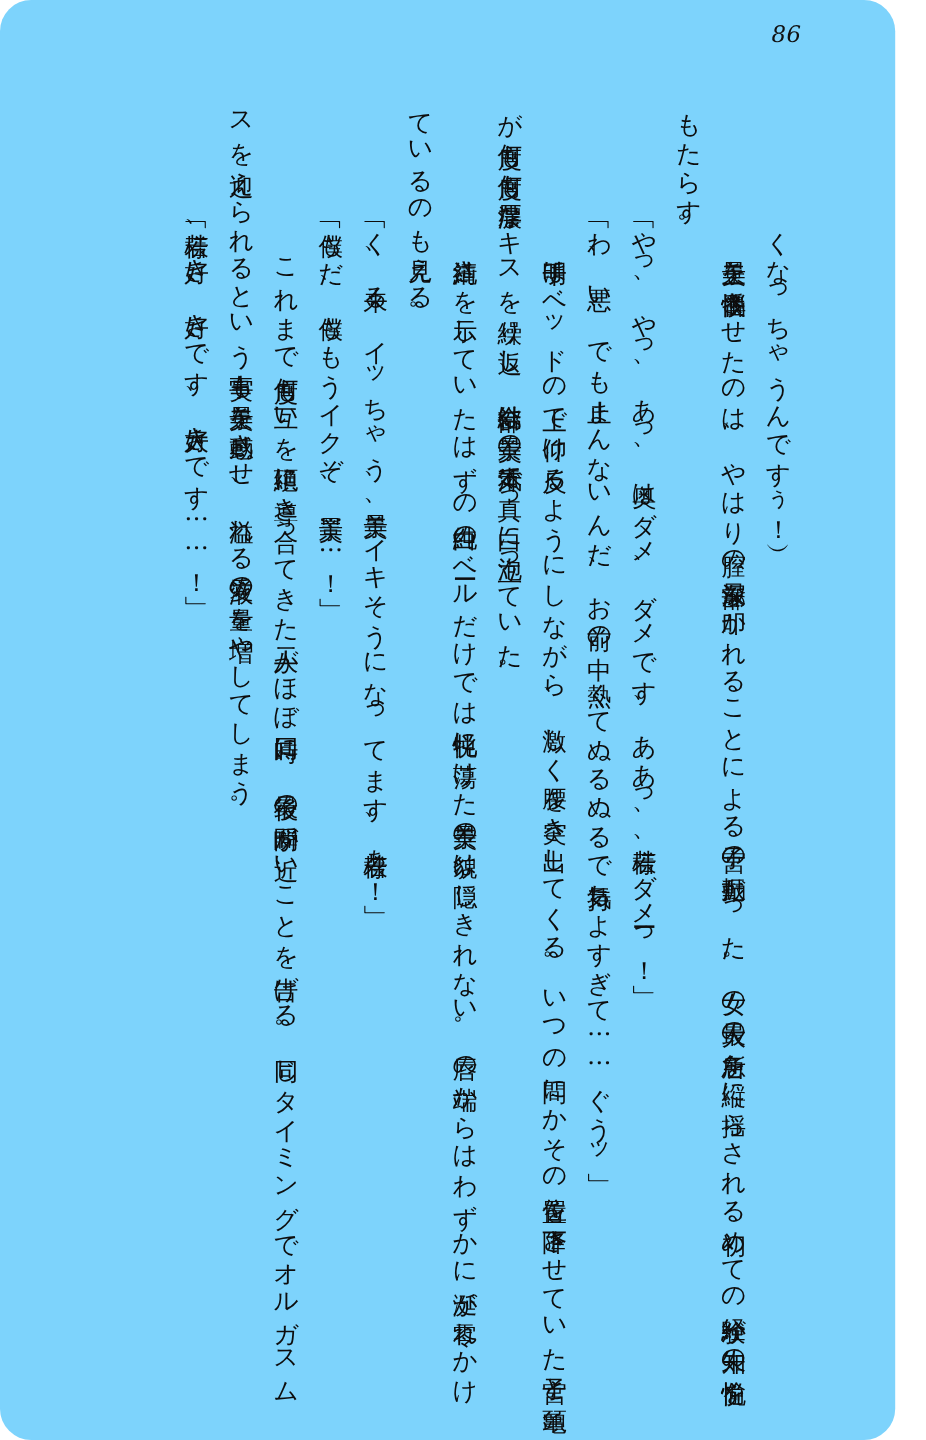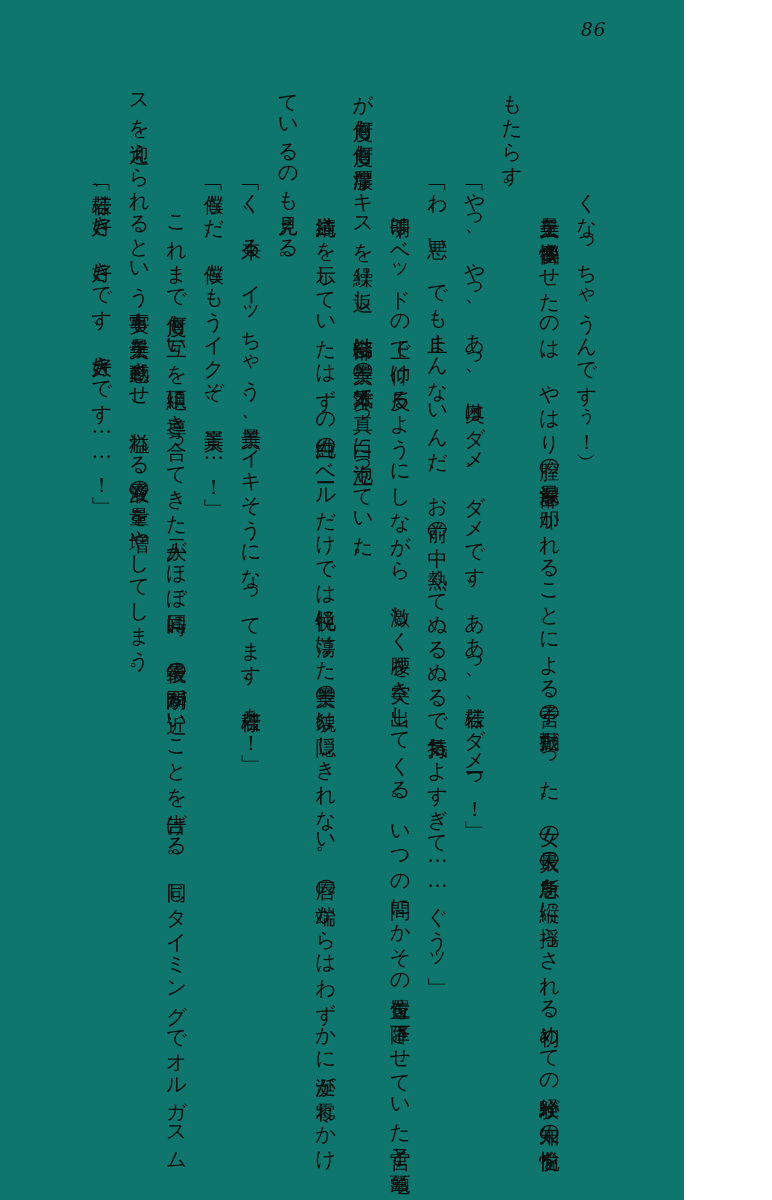--- a/index.html
+++ b/index.html
@@ -2,26 +2,27 @@
 <html><head>
 <meta charset="utf-8">
 <style>
   html, body {
     margin: 0;
     padding: 0;
     background: #ffffff;
   }
   .page {
     position: relative;
-    width: 684px;
+    width: 746px;
     height: 1200px;
-    background: #0f766e;
+    background: #7dd3fc;
     overflow: hidden;
     font-family: "DejaVu Serif", "Liberation Serif", serif;
     color: #0d0d0d;
+    border-radius: 26px;
   }
   .page-number {
     position: absolute;
     top: 18px;
     right: 78px;
     font-family: "DejaVu Serif", "Liberation Serif", serif;
     font-style: italic;
     font-size: 19px;
     letter-spacing: 0.5px;
     color: #111111;

